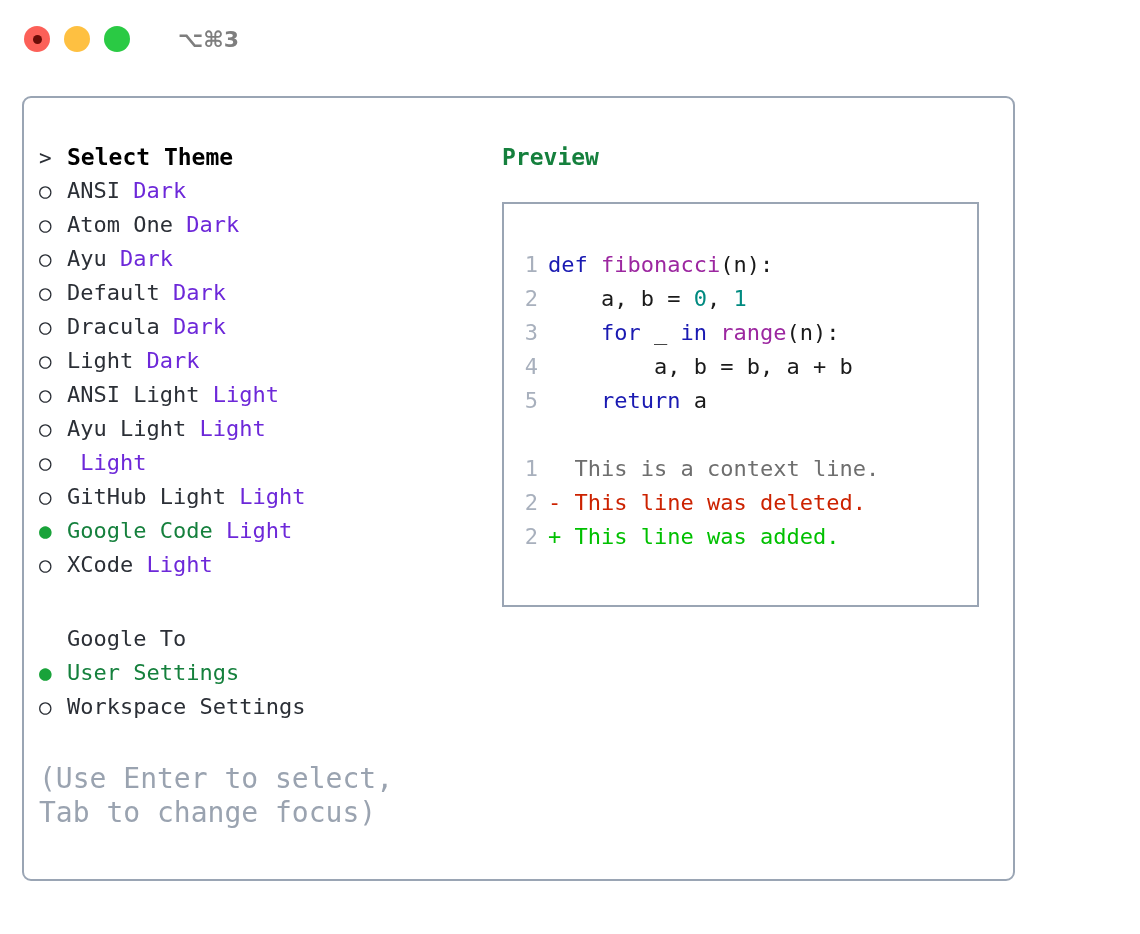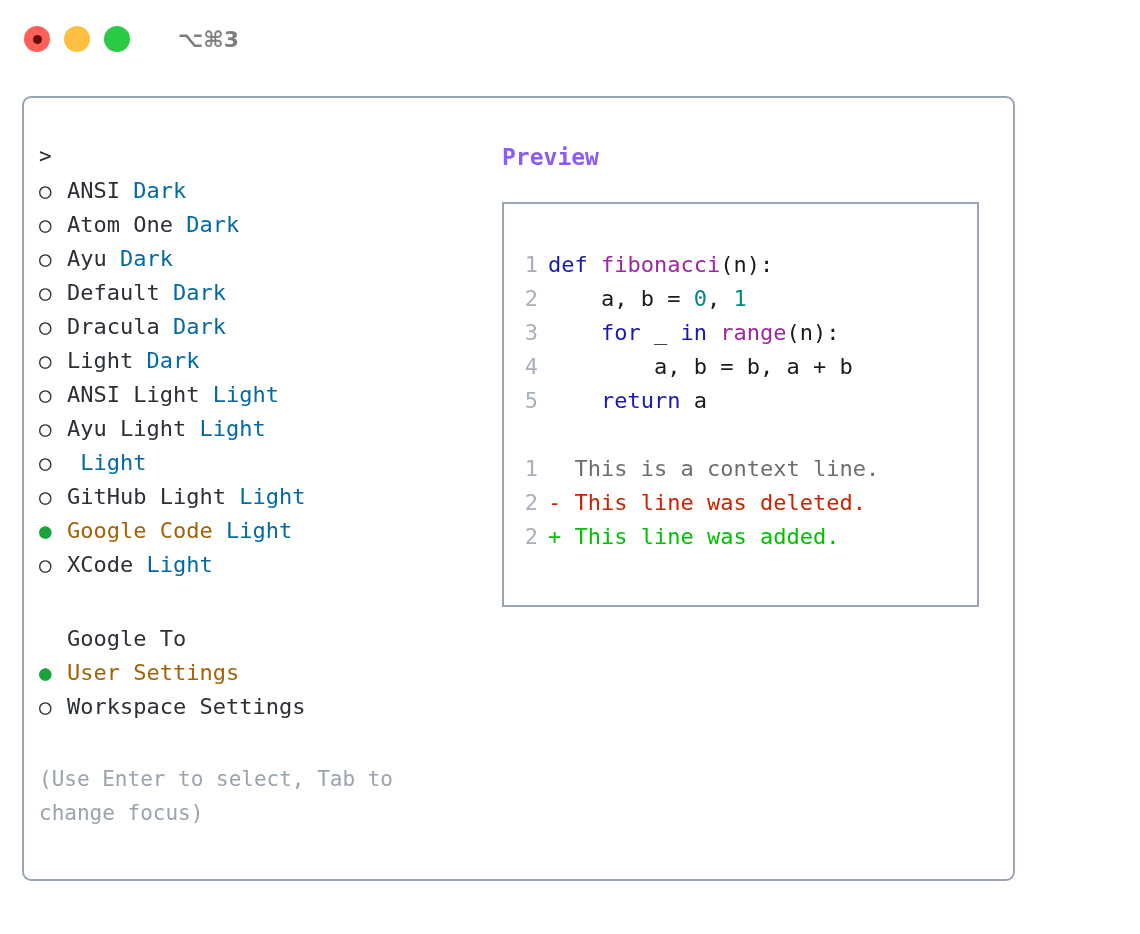--- a/index.html
+++ b/index.html
@@ -84,45 +84,45 @@
   }
   .marker.sel   { color: #19a33a; }
   .marker.blank { color: transparent; }
 
   .heading {
     font-weight: bold;
     color: #000000;
     font-size: 23px;
   }
   .name      { color: #2b2f36; }
-  .name.sel  { color: #a16207; }
-  .tag       { color: #0369a1; }
+  .name.sel  { color: #15803d; }
+  .tag       { color: #6d28d9; }
   .sp        { color: transparent; }
 
   .section-gap { height: 40px; }
 
   .hint {
     margin-top: 34px;
-    font-size: 21px;
+    font-size: 28px;
     line-height: 34px;
     color: #9aa3b0;
     width: 410px;
     white-space: pre-wrap;
   }
 
   
   .right-col {
     position: absolute;
     left: 478px; top: 46px;
     width: 500px;
   }
   .preview-title {
     font-size: 23px;
     font-weight: bold;
-    color: #8b5cf6;
+    color: #15803d;
     margin-bottom: 32px;
   }
   .preview-box {
     width: 477px;
     height: 405px;
     border: 2px solid #9aa5b4;
     background: #ffffff;
     padding: 44px 0 0 0;
   }
   .code-line {
@@ -164,21 +164,21 @@
       <span class="dot dot-green"></span>
     </div>
     <span class="shortcut">⌥⌘3</span>
   </div>
 
   <div class="panel">
 
     <div class="left-col">
 
       <div class="row">
-        <span class="marker">&gt;</span>
+        <span class="marker">&gt;</span><span class="heading">Select Theme</span>
       </div>
 
       <div id="theme-rows">
           <div class="row"><span class="marker">○</span><span class="name">ANSI</span><span class="sp"> </span><span class="tag">Dark</span></div>
           <div class="row"><span class="marker">○</span><span class="name">Atom One</span><span class="sp"> </span><span class="tag">Dark</span></div>
           <div class="row"><span class="marker">○</span><span class="name">Ayu</span><span class="sp"> </span><span class="tag">Dark</span></div>
           <div class="row"><span class="marker">○</span><span class="name">Default</span><span class="sp"> </span><span class="tag">Dark</span></div>
           <div class="row"><span class="marker">○</span><span class="name">Dracula</span><span class="sp"> </span><span class="tag">Dark</span></div>
           <div class="row"><span class="marker">○</span><span class="name">Light</span><span class="sp"> </span><span class="tag">Dark</span></div>
           <div class="row"><span class="marker">○</span><span class="name">ANSI Light</span><span class="sp"> </span><span class="tag">Light</span></div>

